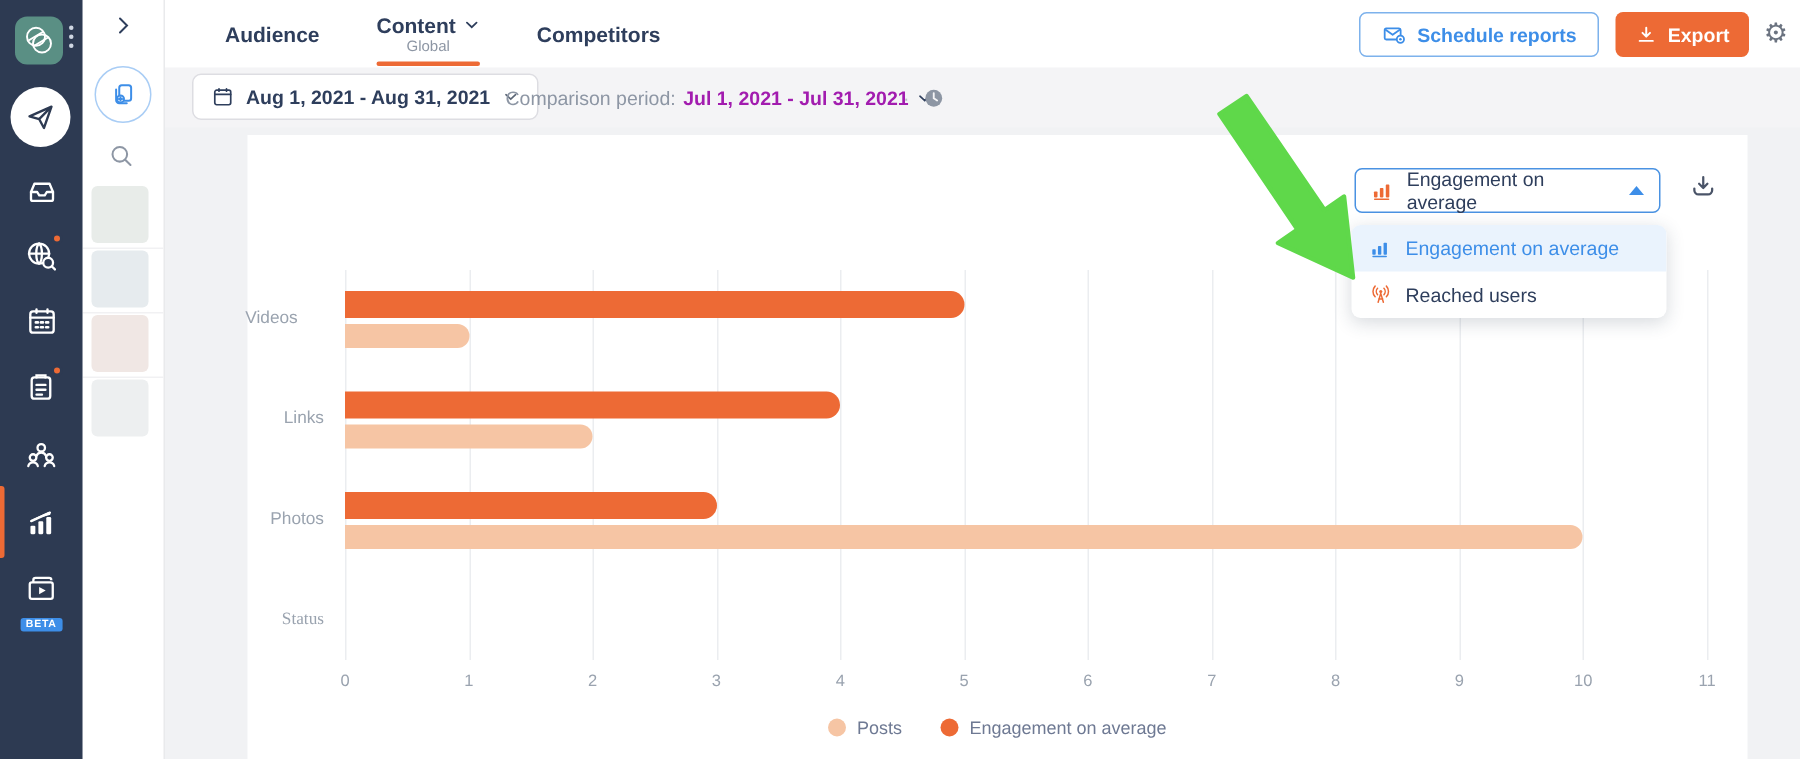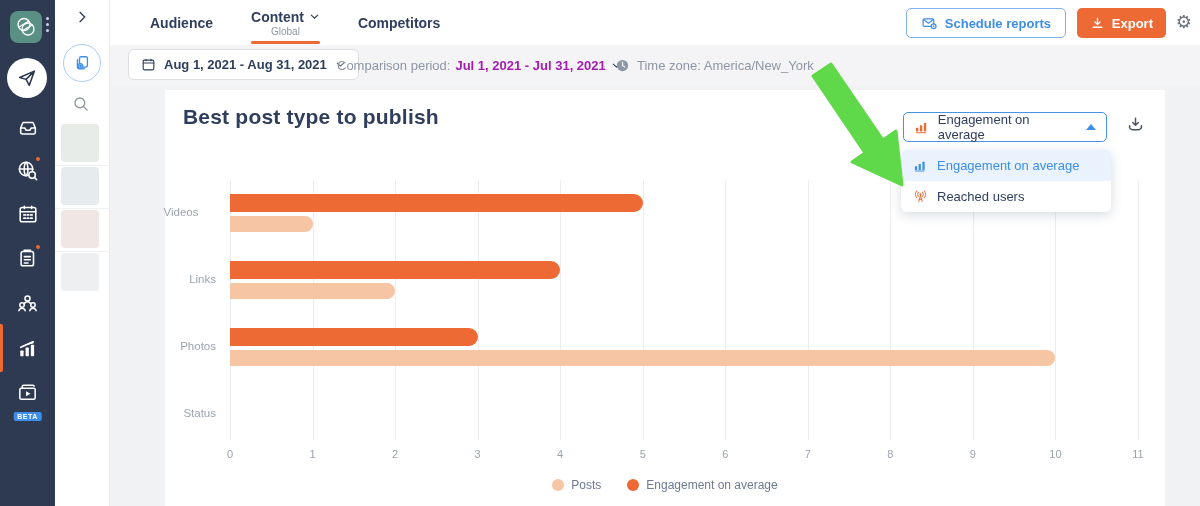--- a/index.html
+++ b/index.html
@@ -247,26 +247,24 @@
       <svg width="11" height="11" viewBox="0 0 24 24" fill="none" stroke="#2E3E5C" stroke-width="2.4" stroke-linecap="round">
           <path d="M5 9 l7 6.5 7-6.5"></path>
         </svg>
     </div>
     <div class="sep-dot">·</div>
     <div class="tz">
       <svg width="15" height="15" viewBox="0 0 24 24" fill="#8D96A4" stroke="none">
         <circle cx="12" cy="12" r="9"></circle>
         <path d="M12 6.5 V12 l3.6 2.4" stroke="#F4F4F6" stroke-width="2" fill="none" stroke-linecap="round"></path>
       </svg>
-      <span>Time zone: America/New_York</span>
     </div>
   </div>
 
   <div class="card">
-    <div class="card-title">Best post type to publish</div>
 
     <div class="metric-select">
       <svg width="16" height="16" viewBox="0 0 24 24" fill="#ED6A35" stroke="none">
         <rect x="3" y="13" width="3.6" height="6" rx="0.8"></rect>
           <rect x="9" y="9.5" width="3.6" height="9.5" rx="0.8"></rect>
           <rect x="15" y="6" width="3.6" height="13" rx="0.8"></rect>
           <rect x="3" y="20" width="15.6" height="1.6" rx="0.8"></rect>
       </svg>
       <span>Engagement on average</span>
       <span class="caret-up"></span>
@@ -305,21 +303,21 @@
         <div class="tick-label" style="left: 908px;">11</div>
         <div class="cat-label" style="top: 26px; text-align: center;">Videos</div>
         <div class="bar" title="Engagement on average: 5" style="top: 14px; height: 18px; width: 412.727px; background: rgb(237, 106, 53);"></div>
         <div class="bar" title="Posts: 1" style="top: 36px; height: 16px; width: 82.5455px; background: rgb(246, 197, 164);"></div>
         <div class="cat-label" style="top: 93px;">Links</div>
         <div class="bar" title="Engagement on average: 4" style="top: 81px; height: 18px; width: 330.182px; background: rgb(237, 106, 53);"></div>
         <div class="bar" title="Posts: 2" style="top: 103px; height: 16px; width: 165.091px; background: rgb(246, 197, 164);"></div>
         <div class="cat-label" style="top: 160px;">Photos</div>
         <div class="bar" title="Engagement on average: 3" style="top: 148px; height: 18px; width: 247.636px; background: rgb(237, 106, 53);"></div>
         <div class="bar" title="Posts: 10" style="top: 170px; height: 16px; width: 825.455px; background: rgb(246, 197, 164);"></div>
-        <div class="cat-label" style="top: 227px;">Status</div>
+        <div class="cat-label" style="top: 227px; font-family: Liberation Serif, serif;">Status</div>
       </div>
     <div class="legend" id="legend">
         <div class="legend-item">
           <span class="legend-dot" style="background: rgb(246, 197, 164);"></span>
           <span>Posts</span>
         </div>
         <div class="legend-item">
           <span class="legend-dot" style="background: rgb(237, 106, 53);"></span>
           <span>Engagement on average</span>
         </div>

